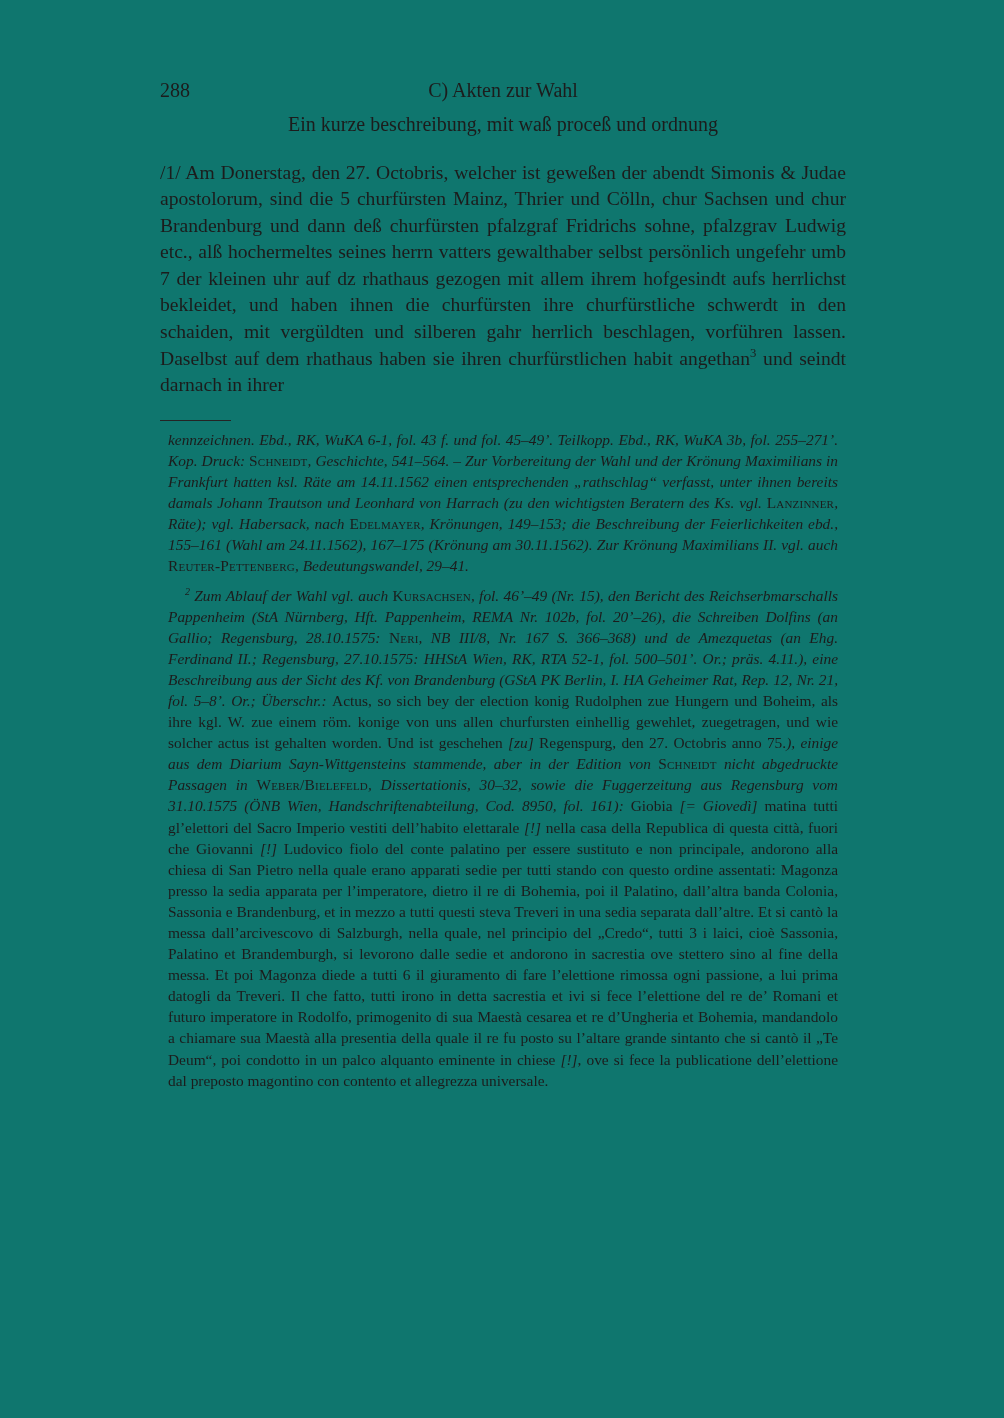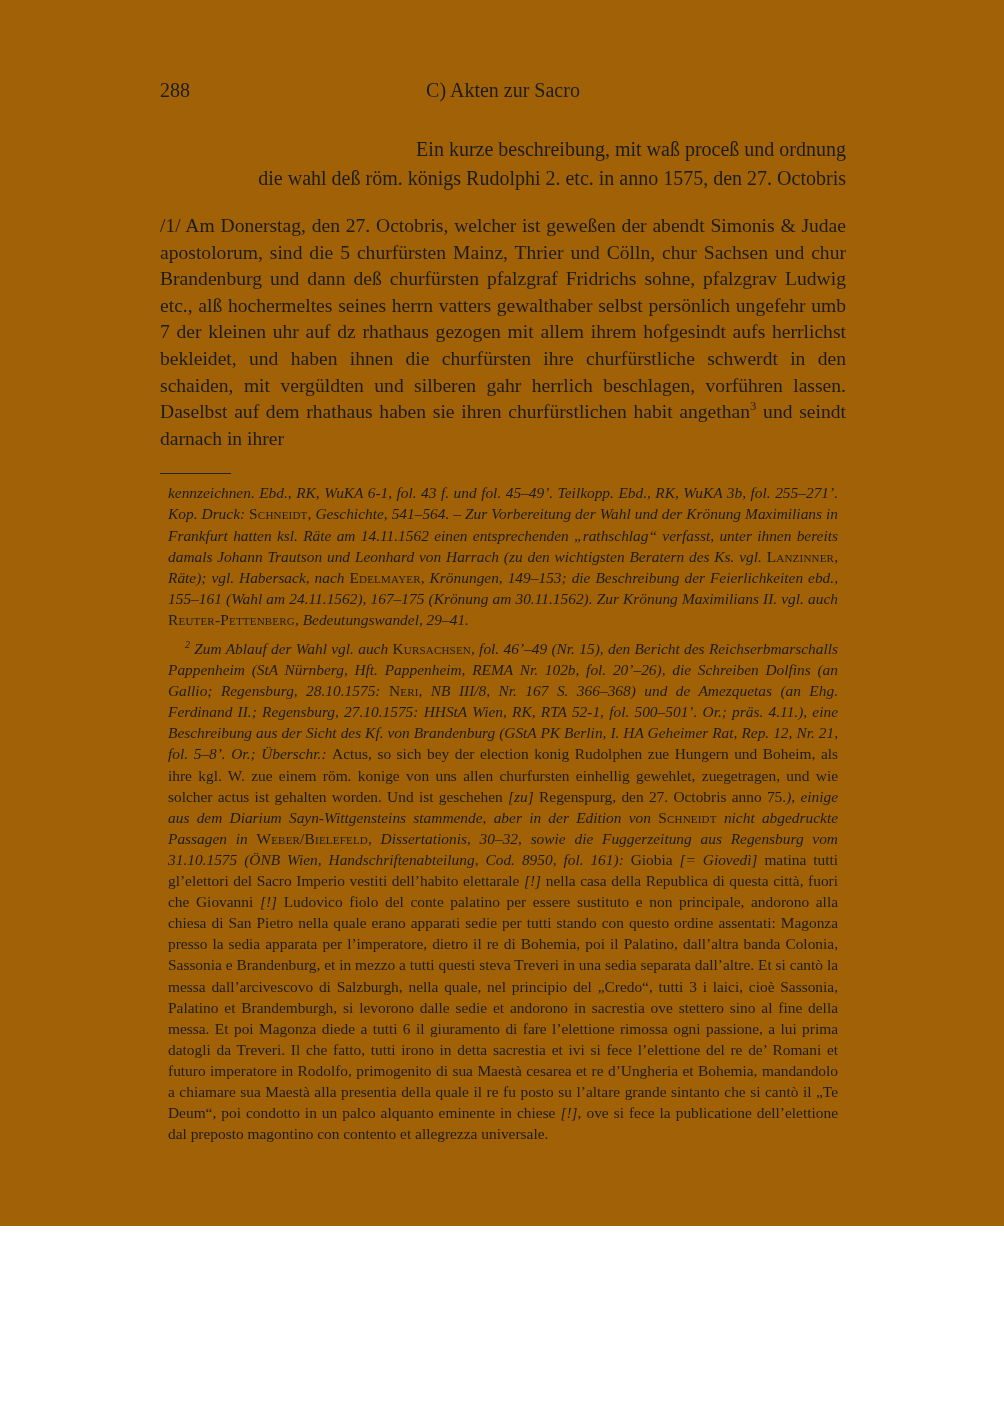--- a/index.html
+++ b/index.html
@@ -3,27 +3,27 @@
 <meta charset="utf-8">
 <style>
   * { box-sizing: border-box; }
   html, body { margin: 0; padding: 0; }
   body {
     width: 1004px; height: 1418px;
     background: #ffffff; color: #1c1c1c;
     font-family: "Liberation Serif", serif;
     -webkit-font-smoothing: antialiased;
   }
-  .page { position: relative; width: 1004px; height: 1226px; background: #a16207; overflow: hidden; }
+  .page { position: relative; width: 1004px; height: 1418px; background: #0f766e; overflow: hidden; }
   .content { position: absolute; left: 160px; top: 78px; width: 686px; }
 
   .page-header { position: relative; font-size: 20px; line-height: 24px; text-align: center; }
   .page-num { position: absolute; left: 0; top: 0; }
 
-  .doc-title { margin-top: 33px; font-size: 20px; line-height: 28.5px; text-align: right; }
+  .doc-title { margin-top: 8px; font-size: 20px; line-height: 28.5px; text-align: center; }
   .title-line { white-space: nowrap; }
 
   .body-par { margin: 21px 0 8px 0; font-size: 19.6px; line-height: 26.6px; text-align: justify; hyphens: auto; }
 
   .fn-rule { margin-top: 21px; width: 71px; height: 0; border-top: 1.6px solid #242424; }
 
   .footnotes { margin-top: 8px; }
   .fn { margin: 8px; font-size: 15.4px; line-height: 21.1px; text-align: justify; font-style: italic; hyphens: auto; }
   .fn-indent { text-indent: 17px; }
 
@@ -33,26 +33,25 @@
   .seg-i   { font-style: italic; }
 </style>
 </head>
 <body>
 
 <div class="page">
   <div class="content">
 
     <div class="page-header">
       <span class="page-num">288</span>
-      <span class="running-head">C) Akten zur Sacro</span>
+      <span class="running-head">C) Akten zur Wahl</span>
     </div>
 
     <div class="doc-title">
       <div class="title-line"><span>Ein kurze beschreibung, mit waß proceß und ordnung</span></div>
-      <div class="title-line"><span>die wahl deß röm. königs Rudolphi 2. etc. in anno 1575, den 27. Octobris</span></div>
     </div>
 
     <p class="body-par"><span>/1/ Am Donerstag, den 27. Octobris, welcher ist geweßen der abendt Simonis &amp; Judae apostolorum, sind die 5 churfürsten Mainz, Thrier und Cölln, chur Sachsen und chur Brandenburg und dann deß churfürsten pfalzgraf Fridrichs sohne, pfalzgrav Ludwig etc., alß hochermeltes seines herrn vatters gewalthaber selbst persönlich ungefehr umb 7 der kleinen uhr auf dz rhathaus gezogen mit allem ihrem hofgesindt aufs herrlichst bekleidet, und haben ihnen die churfürsten ihre churfürstliche schwerdt in den schaiden, mit vergüldten und silberen gahr herrlich beschlagen, vorführen lassen. Daselbst auf dem rhathaus haben sie ihren churfürstlichen habit angethan</span><span class="seg-sup">3</span><span> und seindt darnach in ihrer</span></p>
 
     <div class="fn-rule"></div>
 
     <div class="footnotes">
       <p class="fn"><span>kennzeichnen. Ebd., RK, WuKA 6-1, fol. 43 f. und fol. 45–49’. Teilkopp. Ebd., RK, WuKA 3b, fol. 255–271’. Kop. Druck: </span><span class="seg-sc">Schneidt</span><span>, Geschichte, 541–564. – Zur Vorbereitung der Wahl und der Krönung Maximilians in Frankfurt hatten ksl. Räte am 14.11.1562 einen entsprechenden „rathschlag“ verfasst, unter ihnen bereits damals Johann Trautson und Leonhard von Harrach (zu den wichtigsten Beratern des Ks. vgl. </span><span class="seg-sc">Lanzinner</span><span>, Räte); vgl. Habersack, nach </span><span class="seg-sc">Edelmayer</span><span>, Krönungen, 149–153; die Beschreibung der Feierlichkeiten ebd., 155–161 (Wahl am 24.11.1562), 167–175 (Krönung am 30.11.1562). Zur Krönung Maximilians II. vgl. auch </span><span class="seg-sc">Reuter-Pettenberg</span><span>, Bedeutungswandel, 29–41.</span></p>
       <p class="fn fn-indent"><span class="seg-sup">2</span><span> Zum Ablauf der Wahl vgl. auch </span><span class="seg-sc">Kursachsen</span><span>, fol. 46’–49 (Nr. 15), den Bericht des Reichserbmarschalls Pappenheim (StA Nürnberg, Hft. Pappenheim, REMA Nr. 102b, fol. 20’–26), die Schreiben Dolfins (an Gallio; Regensburg, 28.10.1575: </span><span class="seg-sc">Neri</span><span>, NB III/8, Nr. 167 S. 366–368) und de Amezquetas (an Ehg. Ferdinand II.; Regensburg, 27.10.1575: HHStA Wien, RK, RTA 52-1, fol. 500–501’. Or.; präs. 4.11.), eine Beschreibung aus der Sicht des Kf. von Brandenburg (GStA PK Berlin, I. HA Geheimer Rat, Rep. 12, Nr. 21, fol. 5–8’. Or.; Überschr.: </span><span class="seg-r">Actus, so sich bey der election konig Rudolphen zue Hungern und Boheim, als ihre kgl. W. zue einem röm. konige von uns allen churfursten einhellig gewehlet, zuegetragen, und wie solcher actus ist gehalten worden. Und ist geschehen </span><span class="seg-i">[zu]</span><span class="seg-r"> Regenspurg, den 27. Octobris anno 75.</span><span>), einige aus dem Diarium Sayn-Wittgensteins stammende, aber in der Edition von </span><span class="seg-sc">Schneidt</span><span> nicht abgedruckte Passagen in </span><span class="seg-sc">Weber/Bielefeld</span><span>, Dissertationis, 30–32, sowie die Fuggerzeitung aus Regensburg vom 31.10.1575 (ÖNB Wien, Handschriftenabteilung, Cod. 8950, fol. 161): </span><span class="seg-r">Giobia </span><span class="seg-i">[= Giovedì]</span><span class="seg-r"> matina tutti gl’elettori del Sacro Imperio vestiti dell’habito elettarale </span><span class="seg-i">[!]</span><span class="seg-r"> nella casa della Republica di questa città, fuori che Giovanni </span><span class="seg-i">[!]</span><span class="seg-r"> Ludovico fiolo del conte palatino per essere sustituto e non principale, andorono alla chiesa di San Pietro nella quale erano apparati sedie per tutti stando con questo ordine assentati: Magonza presso la sedia apparata per l’imperatore, dietro il re di Bohemia, poi il Palatino, dall’altra banda Colonia, Sassonia e Brandenburg, et in mezzo a tutti questi steva Treveri in una sedia separata dall’altre. Et si cantò la messa dall’arcivescovo di Salzburgh, nella quale, nel principio del „Credo“, tutti 3 i laici, cioè Sassonia, Palatino et Brandemburgh, si levorono dalle sedie et andorono in sacrestia ove stettero sino al fine della messa. Et poi Magonza diede a tutti 6 il giuramento di fare l’elettione rimossa ogni passione, a lui prima datogli da Treveri. Il che fatto, tutti irono in detta sacrestia et ivi si fece l’elettione del re de’ Romani et futuro imperatore in Rodolfo, primogenito di sua Maestà cesarea et re d’Ungheria et Bohemia, mandandolo a chiamare sua Maestà alla presentia della quale il re fu posto su l’altare grande sintanto che si cantò il „Te Deum“, poi condotto in un palco alquanto eminente in chiese </span><span class="seg-i">[!]</span><span class="seg-r">, ove si fece la publicatione dell’elettione dal preposto magontino con contento et allegrezza universale.</span></p>
     </div>

